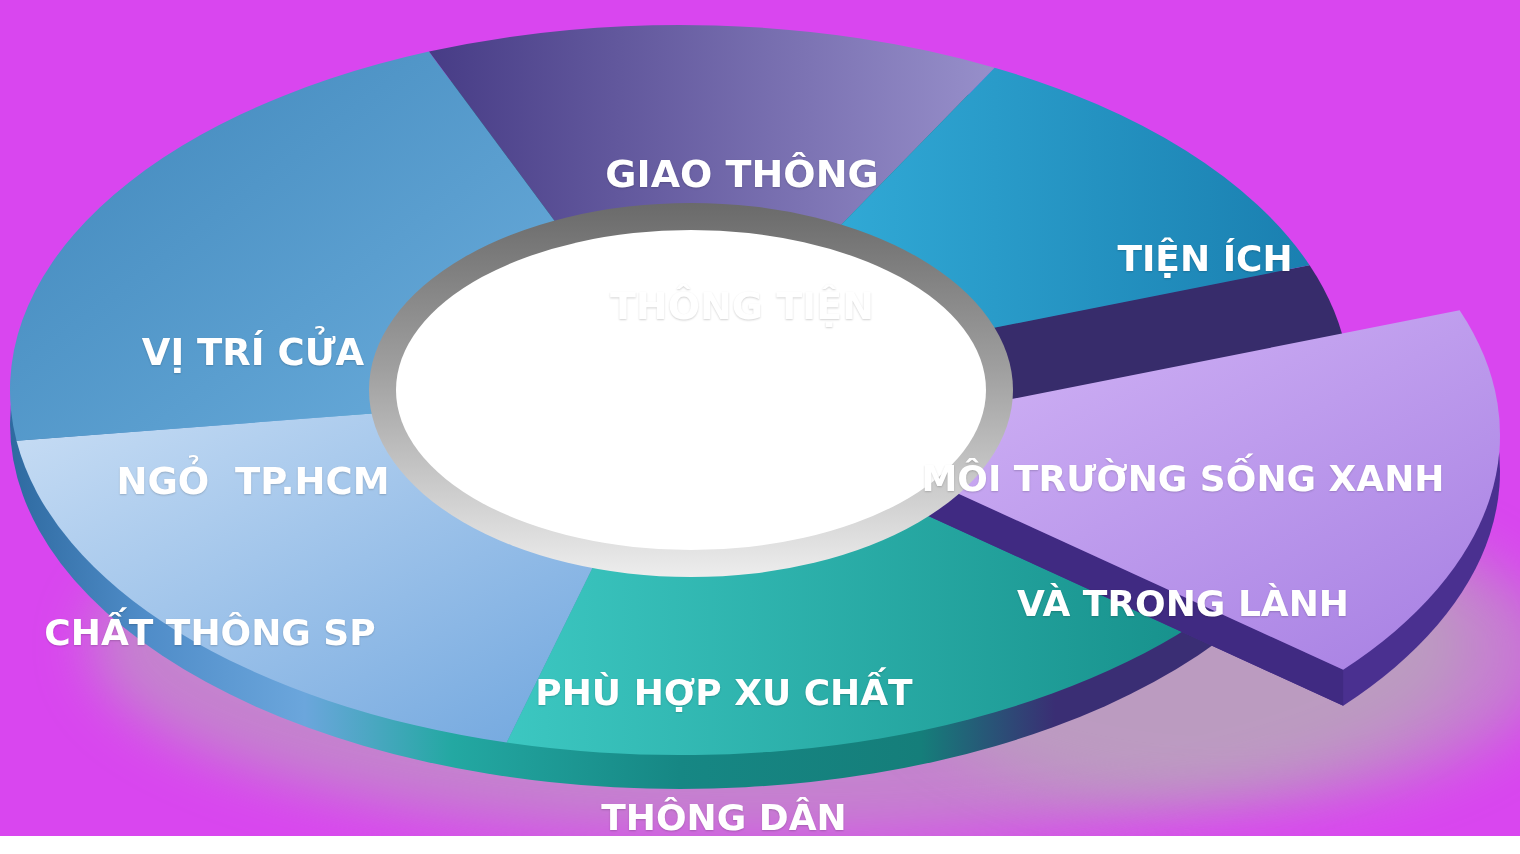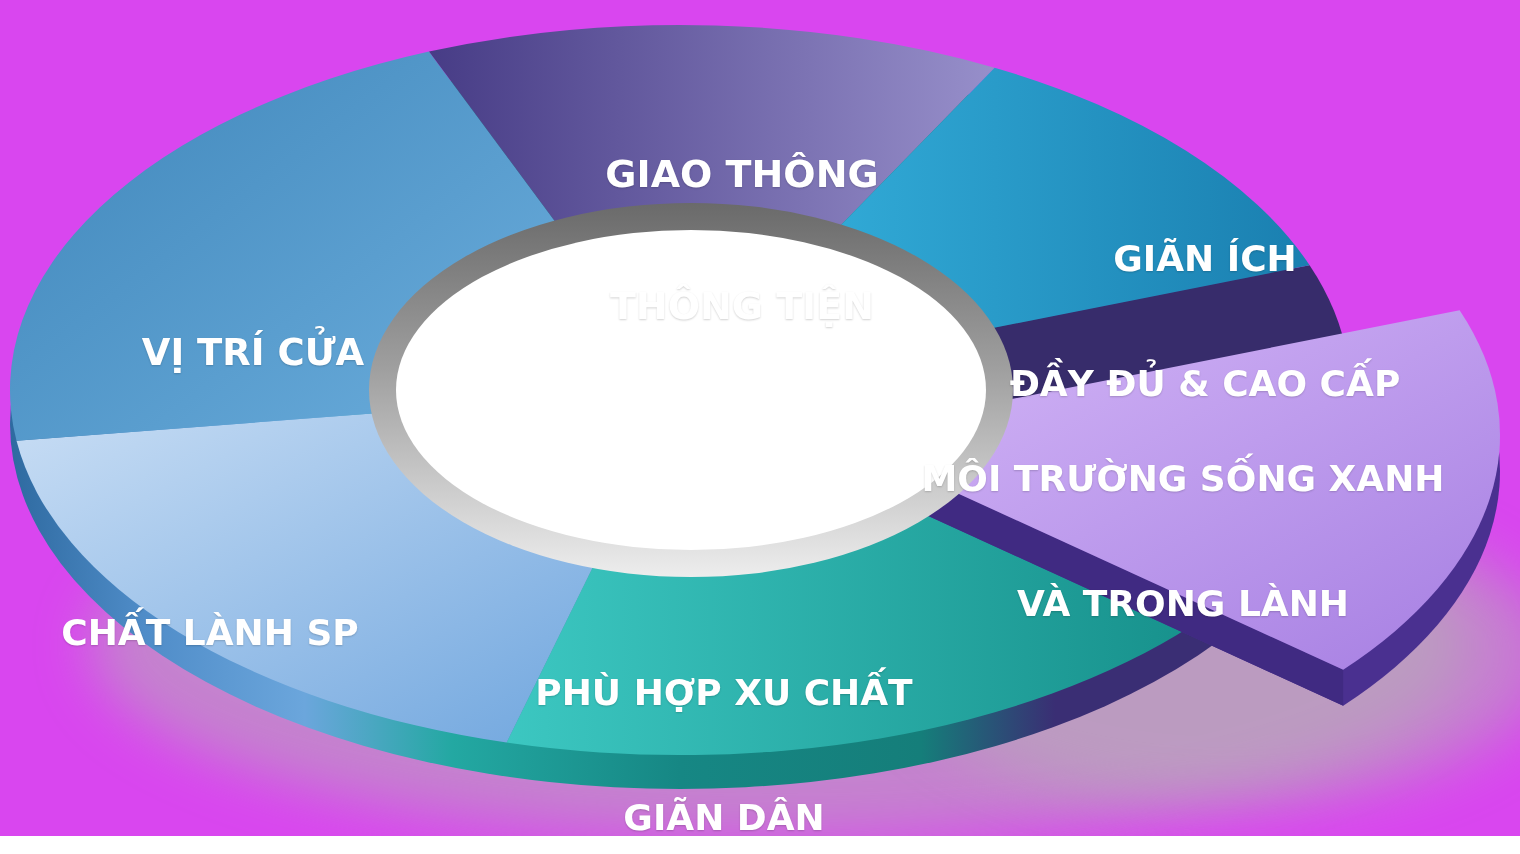--- a/index.html
+++ b/index.html
@@ -100,35 +100,35 @@
     <ellipse cx="691" cy="390" rx="322" ry="187" fill="url(#gRim)"></ellipse>
     <ellipse cx="691" cy="390" rx="295" ry="160" fill="#ffffff"></ellipse>
   </svg>
 
   <div class="lbl" id="lbl-giao-thong">
     <div>GIAO THÔNG</div>
     <div>THÔNG TIỆN</div>
   </div>
 
   <div class="lbl" id="lbl-tien-ich">
-    <div>GIÃN ÍCH</div>
-    <div>ĐẦY ĐỦ &amp; CAO CẤP</div>
+    <div>TIỆN ÍCH</div>
   </div>
 
   <div class="lbl" id="lbl-moi-truong">
     <div>MÔI TRƯỜNG SỐNG XANH</div>
     <div>VÀ TRONG LÀNH</div>
   </div>
 
   <div class="lbl" id="lbl-phu-hop">
     <div>PHÙ HỢP XU CHẤT</div>
-    <div>GIÃN DÂN</div>
+    <div>THÔNG DÂN</div>
   </div>
 
   <div class="lbl" id="lbl-chat-luong">
-    <div>CHẤT LÀNH SP</div>
+    <div>CHẤT THÔNG SP</div>
   </div>
 
   <div class="lbl" id="lbl-vi-tri">
     <div>VỊ TRÍ CỬA</div>
+    <div>NGỎ  TP.HCM</div>
   </div>
 
 </div>
 
 </body></html>

